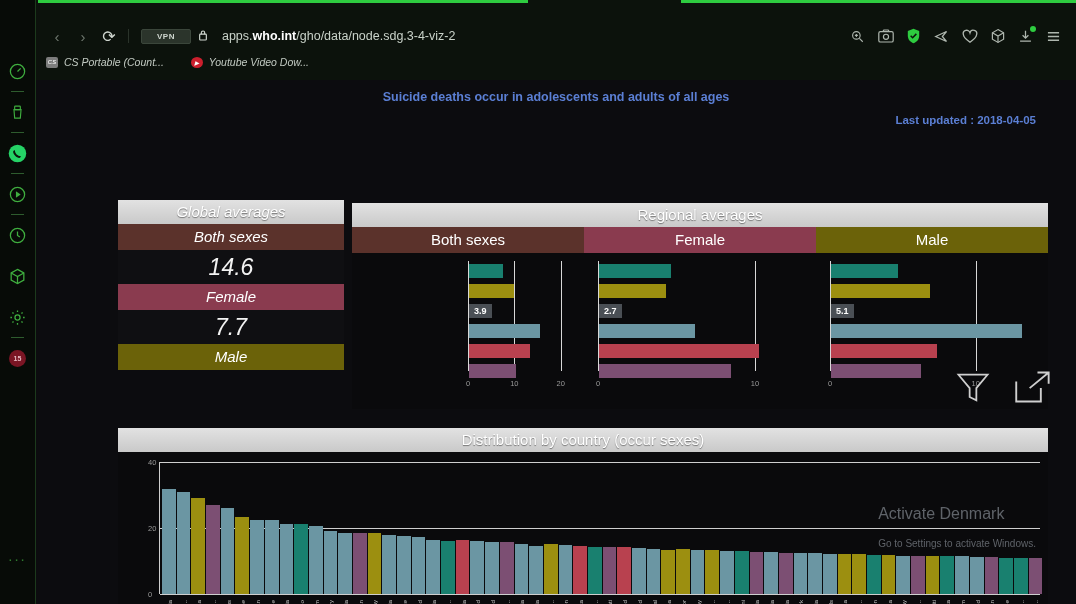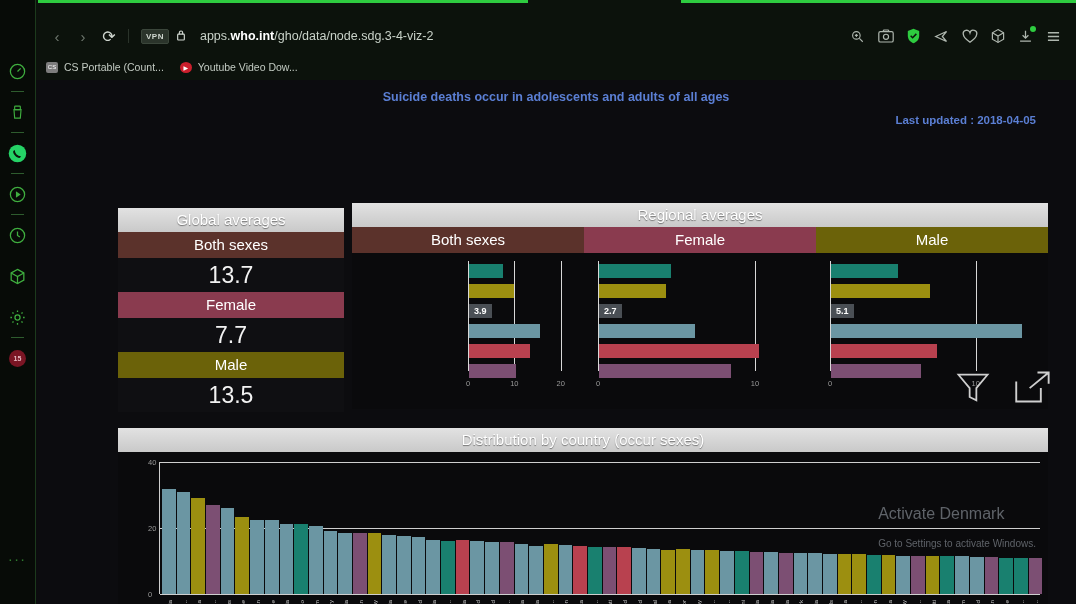--- a/index.html
+++ b/index.html
@@ -36,37 +36,37 @@
   .navbar{
     position:absolute; left:0; top:18px; width:1040px; height:36px;
     display:flex; align-items:center; padding:0 8px; color:#9aa39a;
   }
   .navbtn{ width:26px; height:26px; display:flex; align-items:center; justify-content:center;
     font-size:15px; color:#6f786f; }
   .navbtn.active{ color:#cfd6cf; font-size:16px; }
   .vdivider{ width:1px; height:14px; background:#2a332a; margin:0 6px; }
   .vpn-chip{
     background:#2b342b; color:#cfd6cf; font-size:8px; font-weight:bold;
-    padding:2px 4px; border-radius:2px; letter-spacing:.5px; margin-left:6px;
+    padding:2px 15px; border-radius:2px; letter-spacing:.5px; margin-left:6px;
     border:1px solid #3b463b;
   }
   .lockic{ margin-left:7px; color:#cfd6cf; font-size:11px; }
   .urlbar{ margin-left:14px; color:#c9d2c9; font-size:12.5px; white-space:nowrap;}
   .urlbar b{ color:#ffffff; font-weight:bold; }
   .right-icons{ margin-left:auto; display:flex; align-items:center; gap:11px; padding-right:6px;}
   .rIc{ width:17px;height:17px;display:flex;align-items:center;justify-content:center;color:#aeb6ae;}
   .rIc.green{ color:#2ecc40; }
   .rIc.dl{ position:relative; }
   .rIc.dl::after{ content:""; position:absolute; right:-2px; top:-2px; width:6px;height:6px;
     border-radius:50%; background:#2ecc40; }
 
   .bookmarks{
     position:absolute; left:0; top:56px; width:1040px; height:22px;
-    display:flex; align-items:center; padding-left:10px; gap:16px;
-    color:#c2cac2; font-size:10.5px;
+    display:flex; align-items:flex-start; padding-left:10px; gap:27px;
+    color:#c2cac2; font-size:10.5px;font-style:italic;
   }
   .bm{ display:flex; align-items:center; gap:6px; }
   .bm-fav{ width:12px;height:11px;border-radius:2px;display:flex;align-items:center;
     justify-content:center;font-size:6px;color:#fff;}
 
   
   .page{
     position:absolute; left:0; top:80px; width:1040px; height:524px;
     background:#0c0c0f;
   }
@@ -81,21 +81,21 @@
 
   .panel-head{
     background:linear-gradient(#e2e2e2,#c9c9c9);
     color:#ffffff; text-align:center; font-size:15px;
     height:24px; line-height:24px;
     text-shadow:0 1px 1px rgba(0,0,0,.45);
   }
 
   
   .global{
-    position:absolute; left:82px; top:128px; width:226px;
+    position:absolute; left:82px; top:120px; width:226px;font-style:italic;
   }
   .g-band{ height:26px; line-height:26px; text-align:center; color:#fff; font-size:15px; }
   .g-band.both{ background:#5b322b; }
   .g-band.female{ background:#8a3b4f; }
   .g-band.male{ background:#6b6209; }
   .g-val{ height:34px; line-height:34px; text-align:center; color:#f2f2f2;
           font-size:23px; background:#0f0f12; font-weight:300; }
 
   
   .regional{
@@ -293,25 +293,24 @@
     </div>
 
     <div class="page">
 
       <div class="dash-title">Suicide deaths occur in adolescents and adults of all ages</div>
       <div class="dash-updated">Last updated : 2018-04-05</div>
 
       <div class="global">
         <div class="panel-head">Global averages</div>
         <div class="g-band both">Both sexes</div>
-        <div class="g-val">13.7</div>
+        <div class="g-val">14.6</div>
         <div class="g-band female">Female</div>
         <div class="g-val">7.7</div>
         <div class="g-band male">Male</div>
-        <div class="g-val">13.5</div>
       </div>
 
       <div class="regional">
         <div class="panel-head">Regional averages</div>
         <div class="r-bands">
           <div class="r-band both">Both sexes</div>
           <div class="r-band female">Female</div>
           <div class="r-band male">Male</div>
         </div>
         <div class="r-body">

